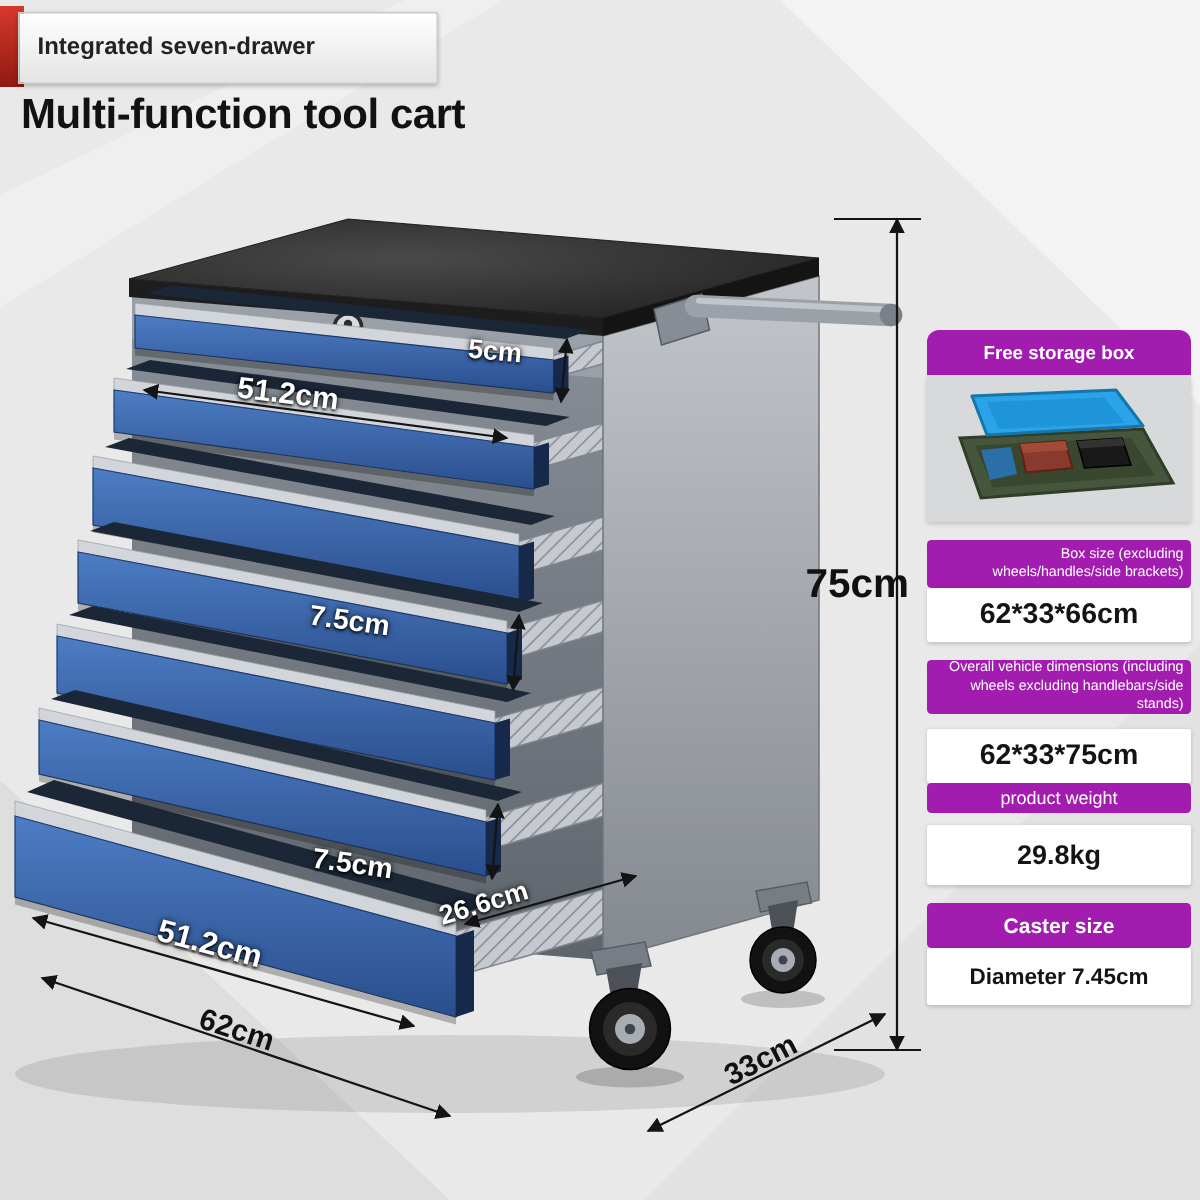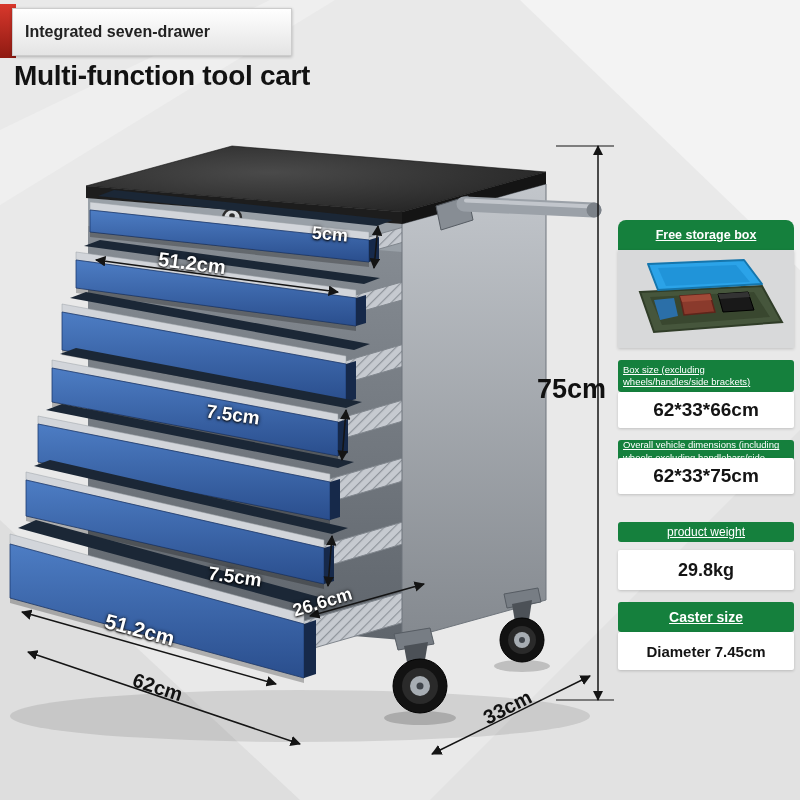--- a/index.html
+++ b/index.html
@@ -21,22 +21,22 @@
                text-shadow:1px 1px 2px rgba(0,0,0,.55);}
   .main-title{position:absolute;left:14px;top:60px;font-size:28px;font-weight:800;color:#121212;
               z-index:6;letter-spacing:-.3px;}
   
   .dim{position:absolute;z-index:5;font-weight:800;white-space:nowrap;}
   .dim-w{color:#fff;text-shadow:0 1px 2px rgba(0,0,0,.95),0 0 4px rgba(0,0,0,.8);}
   .dim-b{color:#111;}
   
   .panel{position:absolute;left:618px;top:220px;width:176px;z-index:5;}
   .p-box{position:absolute;left:0;width:176px;box-sizing:border-box;}
-  .p-black{background:#15803d;color:#fff;display:flex;align-items:center;justify-content:center;
-           text-align:left;border-radius:3px;text-decoration:underline;}
+  .p-black{background:#a21caf;color:#fff;display:flex;align-items:center;justify-content:center;
+           text-align:right;border-radius:3px;}
   .p-white{background:#ffffff;color:#141414;display:flex;align-items:center;justify-content:center;
            font-weight:800;box-shadow:0 1px 3px rgba(0,0,0,.18);border-radius:2px;}
   .p-img{background:#d8d9da;box-shadow:0 1px 3px rgba(0,0,0,.18);}
   
   .footer{position:absolute;left:0;right:0;bottom:0;height:36px;background:#585858;z-index:7;
           display:flex;align-items:center;justify-content:center;}
   .footer div{max-width:640px;color:#f0f0f0;font-size:10.5px;line-height:1.4;text-align:center;}
 </style>
 </head>
 <body>
@@ -227,21 +227,21 @@
         <polygon points="62,46 92,44 94,50 64,52" fill="#a14a38"></polygon>
         <polygon points="100,44 130,42 136,60 105,62" fill="#191919" stroke="#000"></polygon>
         <polygon points="100,44 130,42 132,47 102,49" fill="#333"></polygon>
         <polygon points="30,14 126,10 144,34 40,40" fill="#2ba3e8" stroke="#1576ad" stroke-width="2" stroke-linejoin="round"></polygon>
         <polygon points="40,18 118,15 132,32 48,36" fill="#1e8fd4" opacity="0.75"></polygon>
       </svg>
     </div>
     <div class="p-box p-black" style="top:140px;height:32px;font-size:9.5px;line-height:1.3;padding:2px 5px;">Box size (excluding wheels/handles/side brackets)</div>
     <div class="p-box p-white" style="top:172px;height:36px;font-size:19px;">62*33*66cm</div>
     <div class="p-box p-black" style="top:220px;height:34px;font-size:9.5px;line-height:1.3;padding:18px 5px;">Overall vehicle dimensions (including wheels excluding handlebars/side stands)</div>
-    <div class="p-box p-white" style="top:238px;height:36px;font-size:19px;">62*33*75cm</div>
+    <div class="p-box p-white" style="top:266px;height:36px;font-size:19px;">62*33*75cm</div>
     <div class="p-box p-black" style="top:302px;height:20px;font-size:12px;">product weight</div>
     <div class="p-box p-white" style="top:330px;height:40px;font-size:18px;">29.8kg</div>
     <div class="p-box p-black" style="top:382px;height:30px;font-size:14px;font-weight:700;">Caster size</div>
     <div class="p-box p-white" style="top:412px;height:38px;font-size:15px;">Diameter 7.45cm</div>
   </div>
 
 
 </div>
 
 </body></html>

